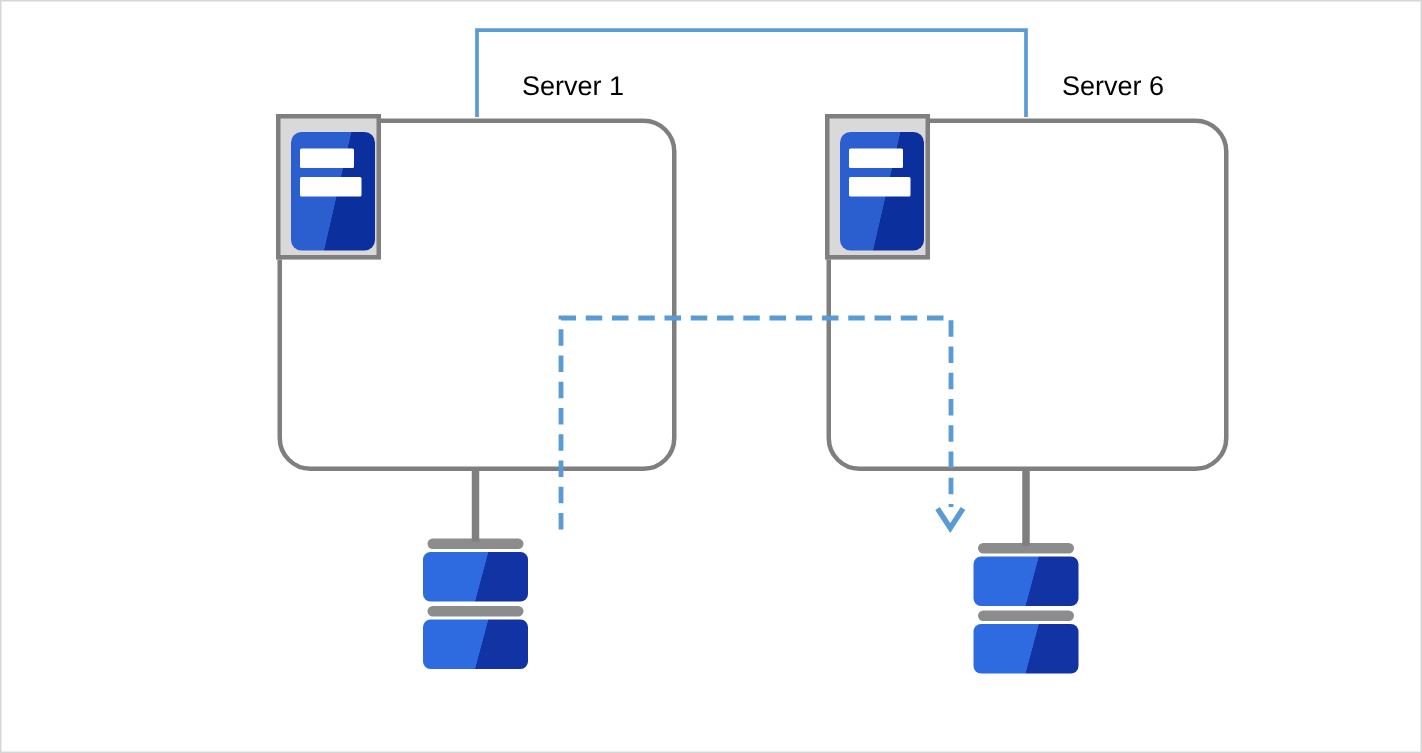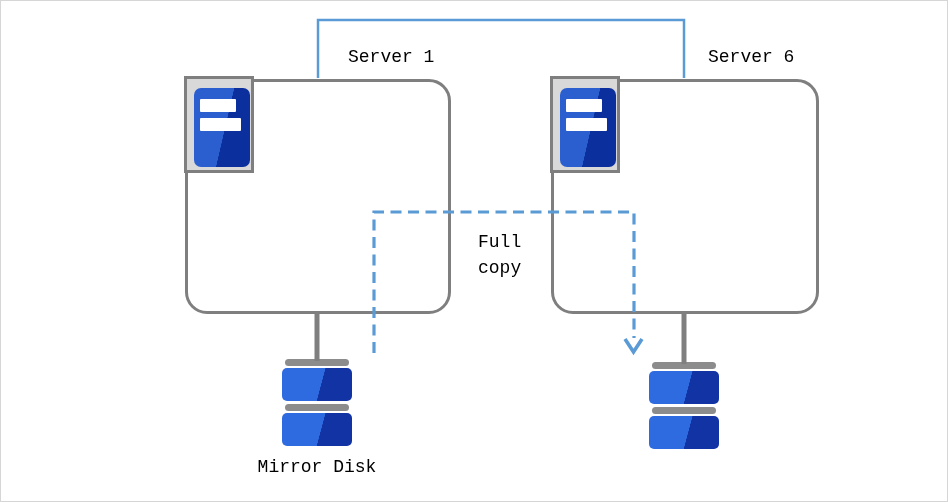--- a/index.html
+++ b/index.html
@@ -15,21 +15,21 @@
     --canvas-border:#D6D6D6;
     --text-black:#000000;
   }
   html,body{margin:0;padding:0;background:#fff;}
   .canvas{
     position:relative;
     width:948px;height:502px;
     box-sizing:border-box;
     border:1px solid var(--canvas-border);
     background:#fff;
-    font-family:Liberation Mono, monospace;
+    font-family:Liberation Sans, sans-serif;
     color:var(--text-black);
     overflow:hidden;
     padding-left:32px;
   }
   .server-box{
     position:absolute;
     box-sizing:border-box;
     background:#fff;
     border:3px solid var(--box-border-gray);
     border-radius:22px;
@@ -102,23 +102,20 @@
 </head>
 <body>
 
 <div class="canvas">
 
   <div class="server-box s1"></div>
   <div class="server-box s2"></div>
 
   <div class="node-label label-s1">Server 1</div>
   <div class="node-label label-s2">Server 6</div>
-  <div class="node-label label-fullcopy">Full
-copy</div>
-  <div class="node-label label-mirrordisk">Mirror Disk</div>
 
   <div class="tower-icon i1">
     <div class="tower-body">
       <div class="tower-slot a"></div>
       <div class="tower-slot b"></div>
     </div>
   </div>
   <div class="tower-icon i2">
     <div class="tower-body">
       <div class="tower-slot a"></div>

